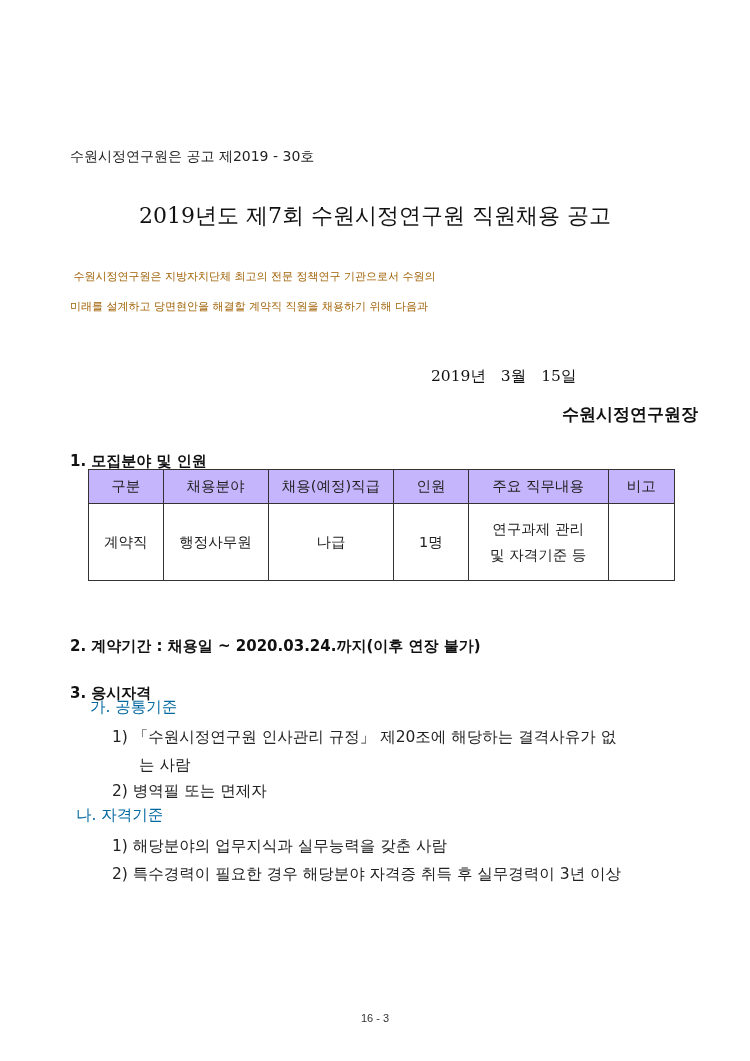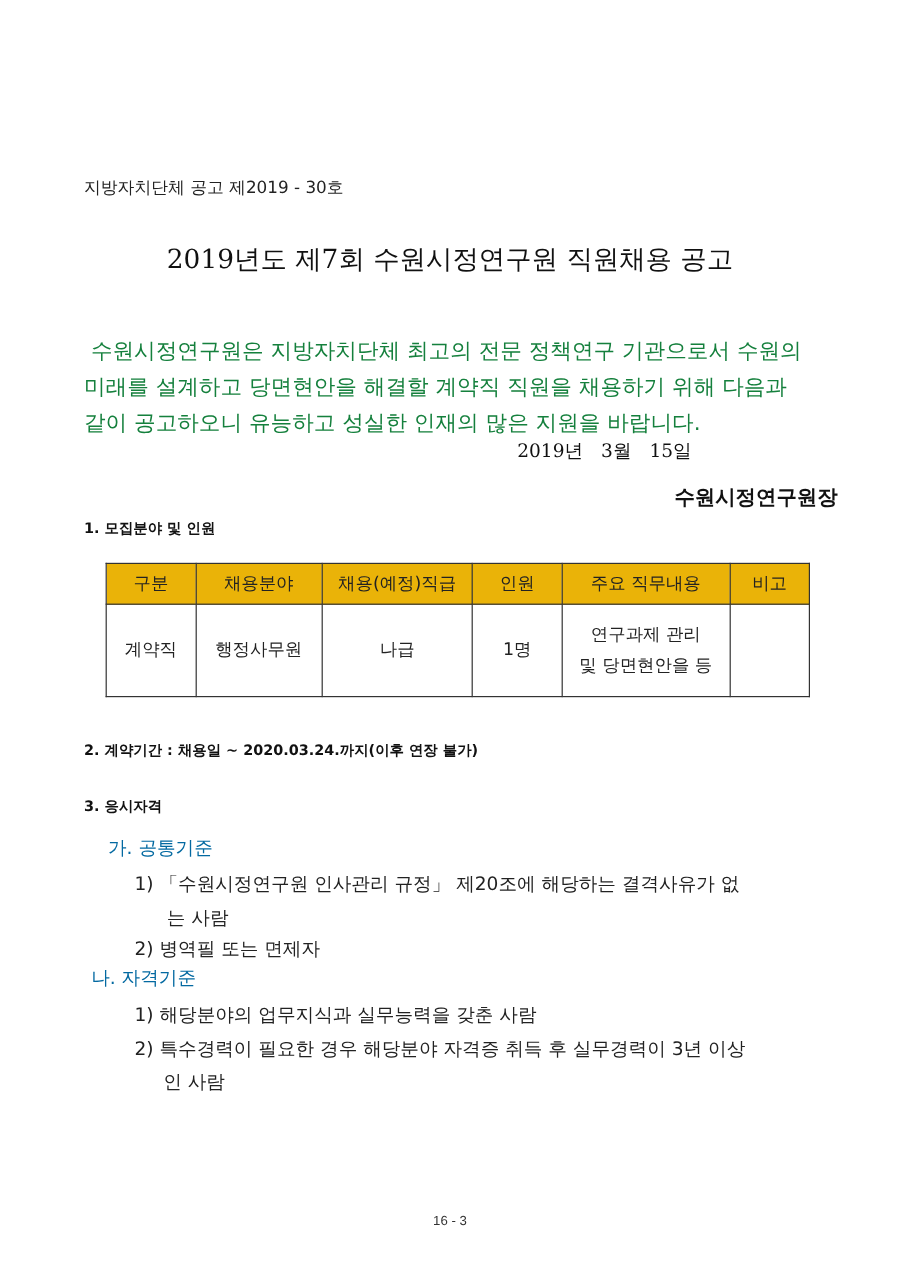--- a/index.html
+++ b/index.html
@@ -1,54 +1,53 @@
 <!DOCTYPE html>
 <html><head>
 <meta charset="utf-8">
 <style>
   html, body { margin:0; padding:0; background:#ffffff; }
   body { width:750px; height:1061px; position:relative; overflow:hidden; color:#111; font-family:"DejaVu Serif", serif; }
   .abs { position:absolute; white-space:nowrap; }
   .notice-no { left:70px; top:148px; font-size:14px; font-family:"DejaVu Sans", sans-serif; color:#222; }
   .title { left:0; width:750px; text-align:center; top:201px; font-size:22px; color:#111; }
-  .intro { left:70px; width:620px; top:278px; font-size:18px; line-height:30px; font-family:"DejaVu Sans", sans-serif; color:#15803d; white-space:normal; text-align:justify; }
+  .intro { left:70px; width:620px; top:262px; font-size:11px; line-height:30px; font-family:"DejaVu Sans", sans-serif; color:#a16207; white-space:normal; text-align:justify; }
   .intro p { margin:0; }
   .date { left:397px; top:366px; font-size:15.5px; word-spacing:10px;margin-left:34px; }
   .signer { right:52px; top:403px; font-size:17px; font-weight:bold; font-family:"DejaVu Sans", sans-serif; }
-  .section { left:70px; font-size:12px; font-weight:bold; font-family:"DejaVu Sans", sans-serif; color:#111; }
+  .section { left:70px; font-size:15px; font-weight:bold; font-family:"DejaVu Sans", sans-serif; color:#111;margin-top:20px; }
   .s1 { top:432px; }
   .s2 { top:617px; }
   .s3 { top:664px; }
   table.recruit { position:absolute; left:88px; top:469px; width:587px; border-collapse:collapse; font-size:14.5px; font-family:"DejaVu Sans", sans-serif; }
   table.recruit th, table.recruit td { border:1px solid #333; text-align:center; padding:0 2px; }
-  table.recruit th { background:#eab308; font-weight:normal; height:33px; color:#222; }
+  table.recruit th { background:#c4b5fd; font-weight:normal; height:33px; color:#222; }
   table.recruit td { height:76px; color:#222; line-height:26px; }
   .sub { font-size:15.5px; font-family:"DejaVu Sans", sans-serif; color:#0369a1; }
   .sub-ga { left:90px; top:697px; }
   .sub-na { left:76px; top:805px; }
   .item { font-size:15.5px; font-family:"DejaVu Sans", sans-serif; color:#222; white-space:normal; line-height:28px; }
   .i1 { left:112px; top:723px; width:580px; }
   .i1 .cont { padding-left:27px; display:block; }
   .i2 { left:112px; top:777px; }
   .i3 { left:112px; top:832px; }
   .i4 { left:112px; top:860px; width:580px; }
   .i4 .cont { padding-left:24px; display:block; }
   .page-no { left:0; width:750px; text-align:center; top:1012px; font-size:11px; font-family:Liberation Sans, sans-serif; color:#333; }
 </style>
 </head>
 <body>
 
-<div class="abs notice-no">지방자치단체 공고 제2019 - 30호</div>
+<div class="abs notice-no">수원시정연구원은 공고 제2019 - 30호</div>
 
 <div class="abs title">2019년도 제7회 수원시정연구원 직원채용 공고</div>
 
 <div class="abs intro">
   <p>&nbsp;<span>수원시정연구원은 지방자치단체 최고의 전문 정책연구 기관으로서 수원의</span></p>
   <p>미래를 설계하고 당면현안을 해결할 계약직 직원을 채용하기 위해 다음과</p>
-  <p>같이 공고하오니 유능하고 성실한 인재의 많은 지원을 바랍니다.</p>
 </div>
 
 <div class="abs date">2019년 3월 15일</div>
 
 <div class="abs signer">수원시정연구원장</div>
 
 <div class="abs section s1">1. 모집분야 및 인원</div>
 
 <table class="recruit">
   <thead>
@@ -62,21 +61,21 @@
     </tr>
   </thead>
   <tbody>
     <tr>
       <td>계약직</td>
       <td>행정사무원</td>
       <td>나급</td>
       <td>1명</td>
       <td>
         <div>연구과제 관리</div>
-        <div>및 당면현안을 등</div>
+        <div>및 자격기준 등</div>
       </td>
       <td></td>
     </tr>
   </tbody>
 </table>
 
 <div class="abs section s2">2. 계약기간 : 채용일 ~ 2020.03.24.까지(이후 연장 불가)</div>
 
 <div class="abs section s3">3. 응시자격</div>
 
@@ -96,16 +95,15 @@
 <div class="abs sub sub-na">나. 자격기준</div>
 
 <div class="abs item i3">
   <span>1)</span>
   <span>해당분야의 업무지식과 실무능력을 갖춘 사람</span>
 </div>
 
 <div class="abs item i4">
   <span>2)</span>
   <span>특수경력이 필요한 경우 해당분야 자격증 취득 후 실무경력이 3년 이상</span>
-  <span class="cont">인 사람</span>
 </div>
 
 <div class="abs page-no">16 - 3</div>
 
 </body></html>

